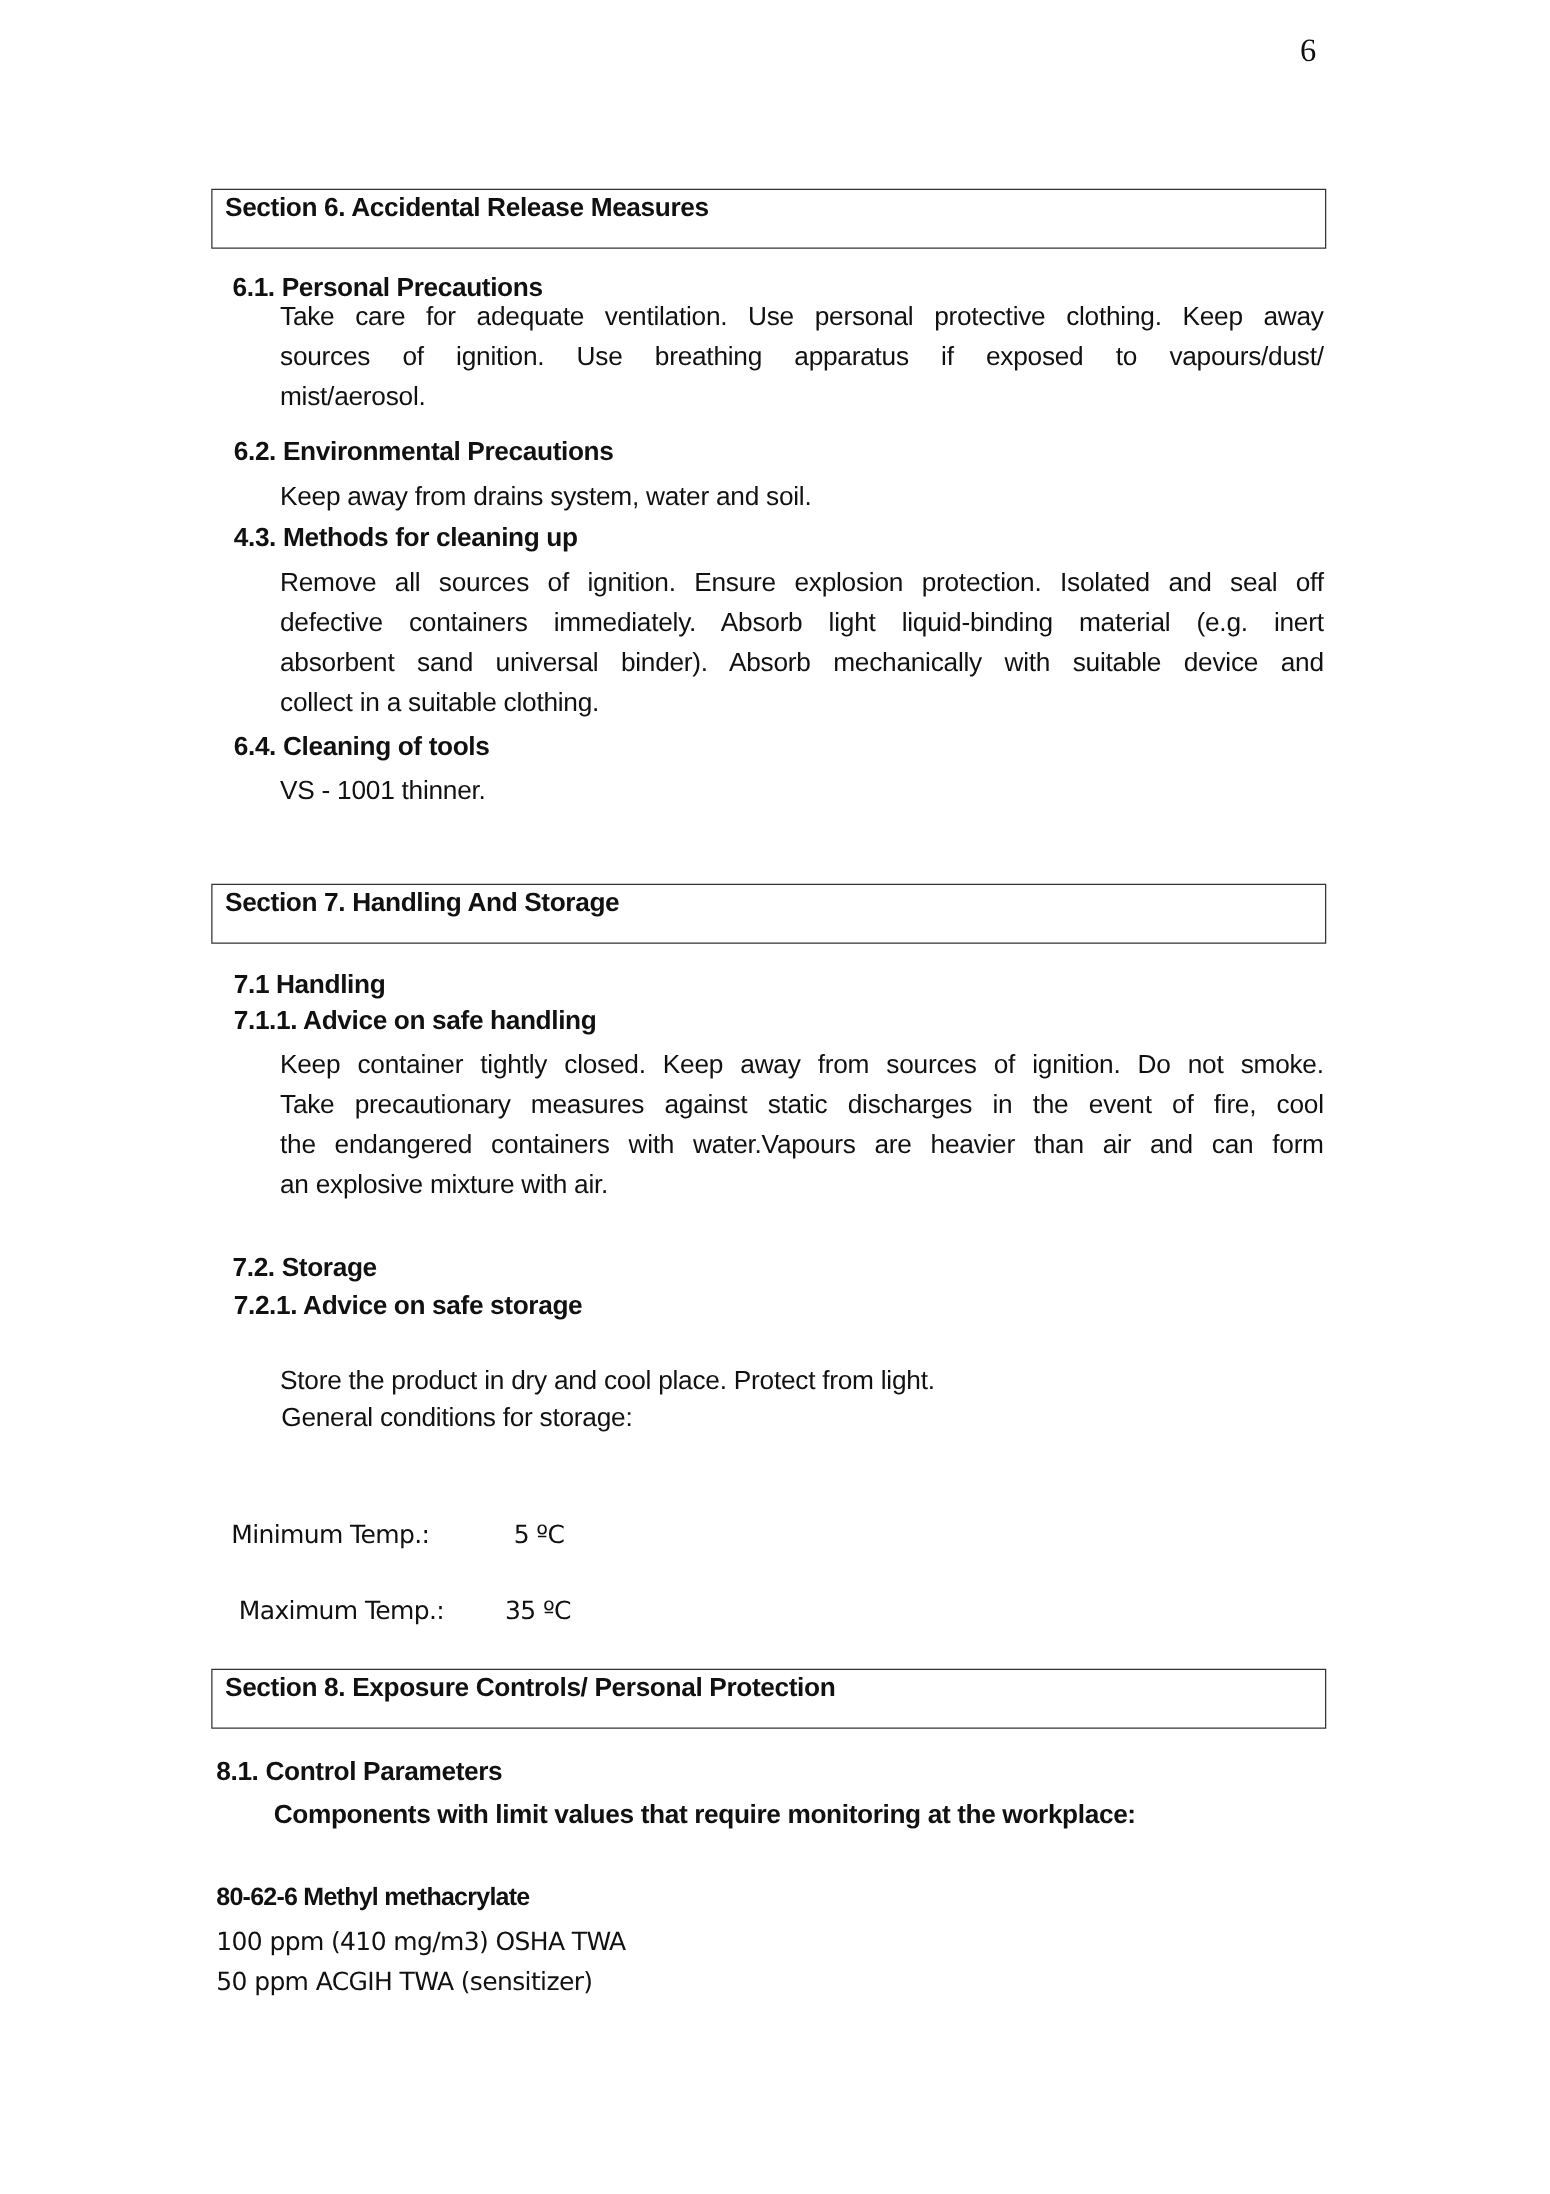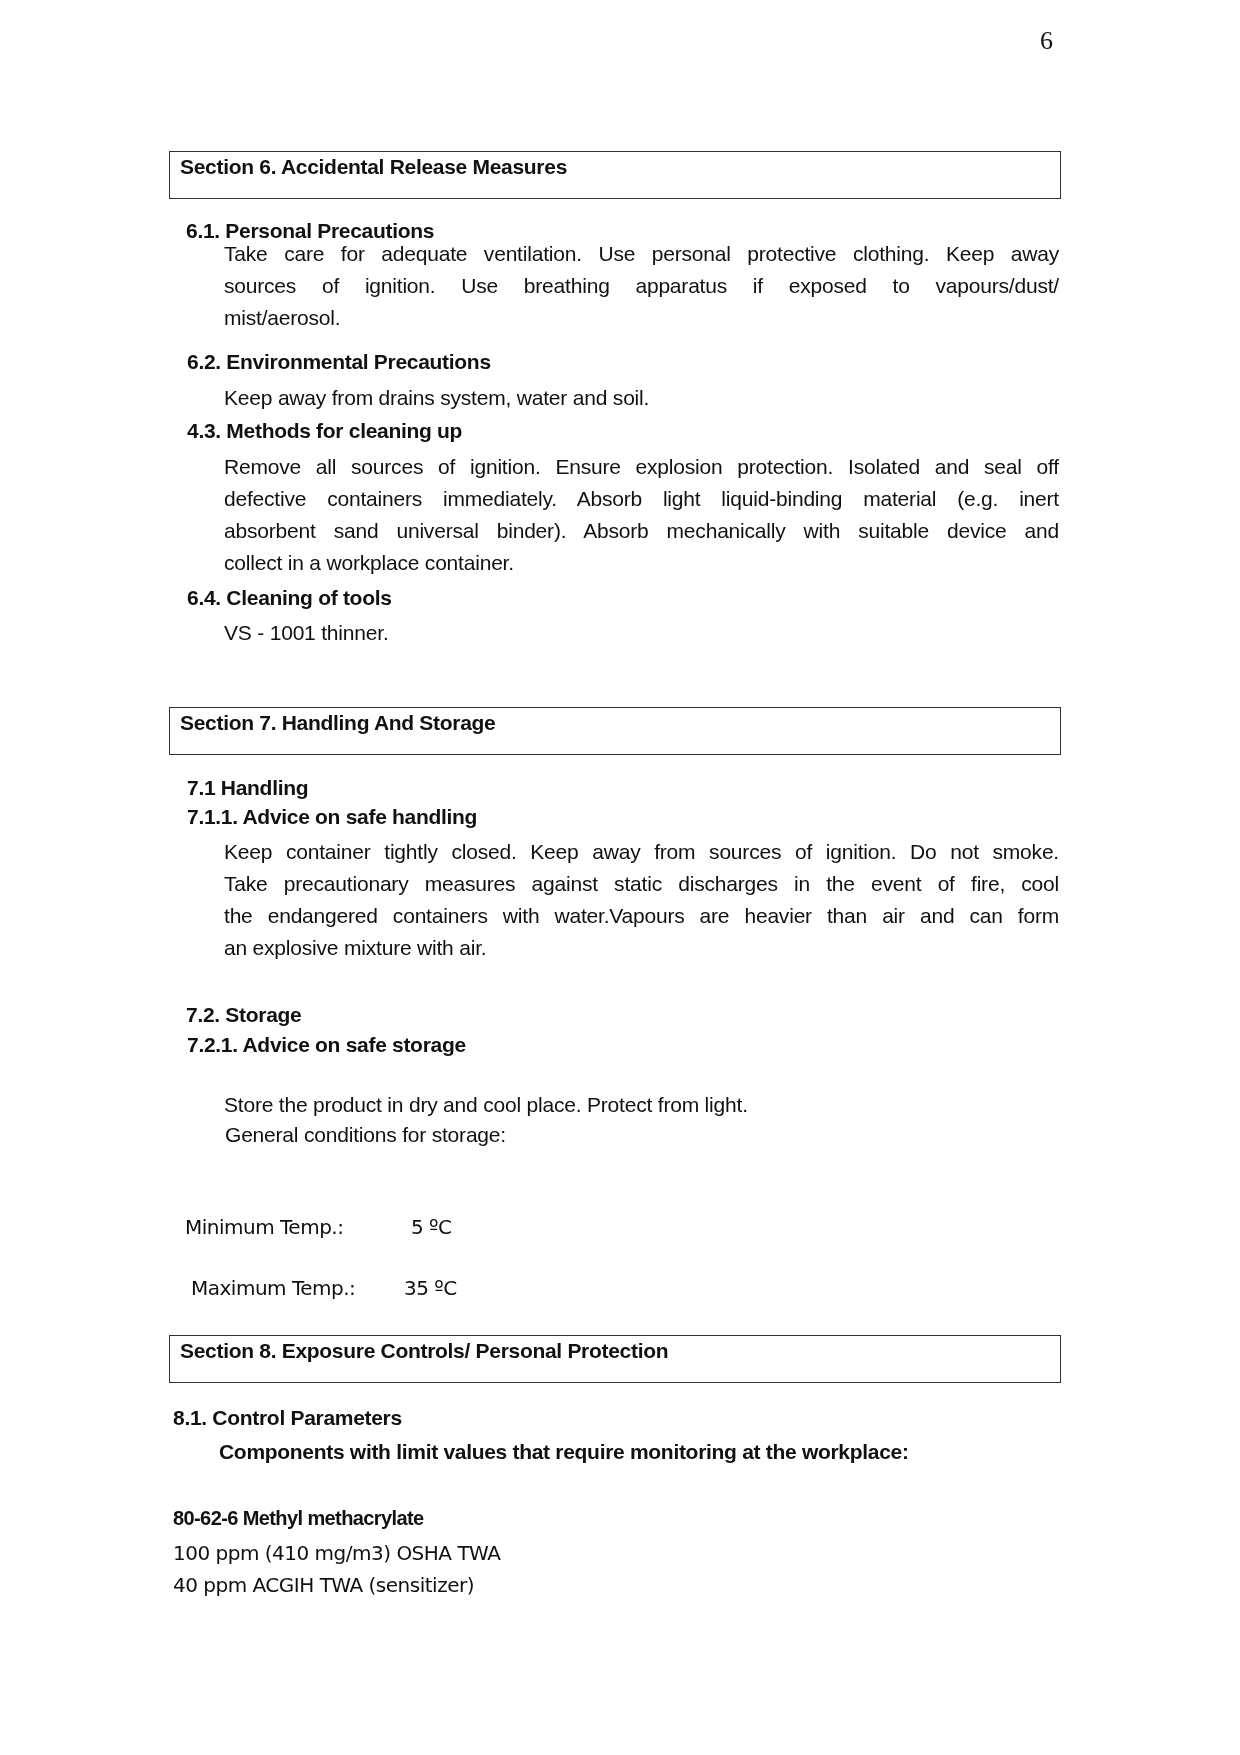--- a/index.html
+++ b/index.html
@@ -38,21 +38,21 @@
   <div class="abs h" style="left:187px; top:350px;">6.2. Environmental Precautions</div>
   <div class="para" style="top:382px;">
     <span class="line last">Keep away from drains system, water and soil.</span>
   </div>
 
   <div class="abs h" style="left:187px; top:419px;">4.3. Methods for cleaning up</div>
   <div class="para" style="top:451px;">
     <span class="line">Remove all sources of ignition. Ensure explosion protection. Isolated and seal off</span>
     <span class="line">defective containers immediately. Absorb light liquid-binding material (e.g. inert</span>
     <span class="line">absorbent sand universal binder). Absorb mechanically with suitable device and</span>
-    <span class="line last">collect in a workplace container.</span>
+    <span class="line last">collect in a suitable clothing.</span>
   </div>
 
   <div class="abs h" style="left:187px; top:586px;">6.4. Cleaning of tools</div>
   <div class="para" style="top:617px;">
     <span class="line last">VS - 1001 thinner.</span>
   </div>
 
   <div class="sect-box" style="top:707px;">
     <span class="sect-title">Section 7. Handling And Storage</span>
   </div>
@@ -78,15 +78,15 @@
 
   <div class="sect-box" style="top:1335px;">
     <span class="sect-title">Section 8. Exposure Controls/ Personal Protection</span>
   </div>
 
   <div class="abs h" style="left:173px; top:1406px;">8.1. Control Parameters</div>
   <div class="abs h" style="left:219px; top:1440px;">Components with limit values that require monitoring at the workplace:</div>
 
   <div class="abs sans2b" style="left:173px; top:1507px;">80-62-6 Methyl methacrylate</div>
   <div class="abs sans2" style="left:173px; top:1541px;">100 ppm (410 mg/m3) OSHA TWA</div>
-  <div class="abs sans2" style="left:173px; top:1573px;">40 ppm ACGIH TWA (sensitizer)</div>
+  <div class="abs sans2" style="left:173px; top:1573px;">50 ppm ACGIH TWA (sensitizer)</div>
 
 </div>
 
 </body></html>

